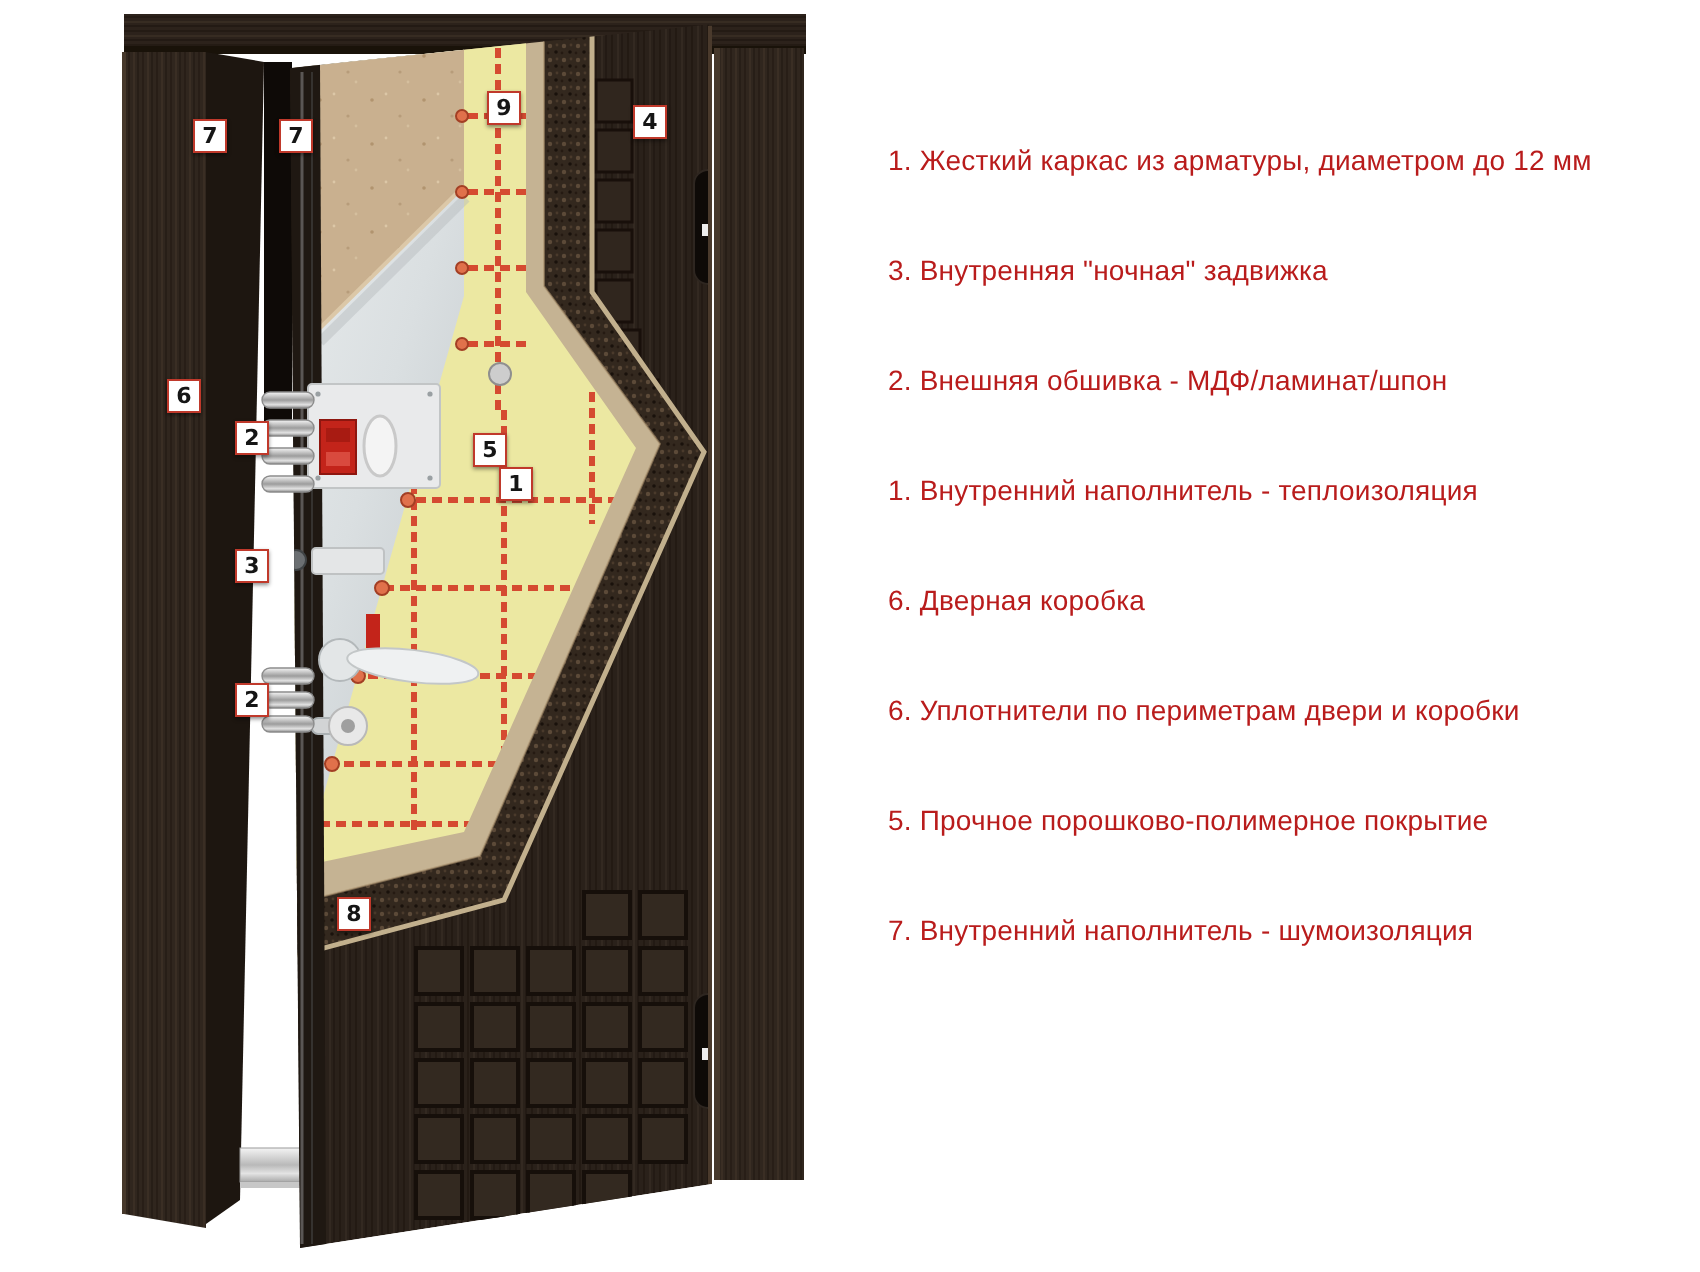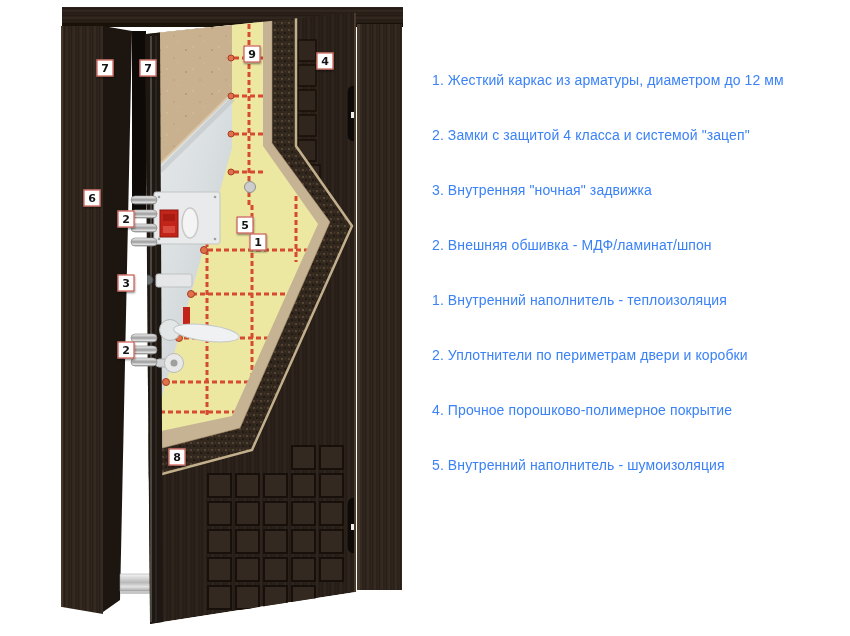--- a/index.html
+++ b/index.html
@@ -10,22 +10,22 @@
   .callout-layer{position:absolute;left:0;top:0;width:850px;height:636px;pointer-events:none;}
   .callout{
      position:absolute;transform:translate(-50%,-50%);
      width:15px;height:15px;background:#ffffff;
      border:1px solid #c0392b;color:#151515;
      font:bold 11px/15px "DejaVu Sans",sans-serif;text-align:center;
      box-shadow:0 1px 2px rgba(0,0,0,.45);
   }
   .legend{position:absolute;left:432px;top:70px;width:412px;}
   .legend-item{
-     font:14px/20px "Liberation Sans",sans-serif;color:#3b82f6;
-     margin-bottom:35px;white-space:nowrap;letter-spacing:.1px;
+     font:14px/20px "Liberation Sans",sans-serif;color:#b91c1c;
+     margin-bottom:35px;white-space:nowrap;letter-spacing:.1px;margin-left:12px;
   }
 </style>
 </head>
 <body>
 
 <div class="stage">
 
   <svg width="850" height="636" viewBox="0 0 850 636">
     <defs>
       <pattern id="pGrainV" width="7" height="42" patternUnits="userSpaceOnUse">
@@ -244,21 +244,21 @@
       <div class="callout" style="left: 126px; top: 219px; border-color: rgb(192, 57, 43);">2</div>
       <div class="callout" style="left: 245px; top: 225px; border-color: rgb(192, 57, 43);">5</div>
       <div class="callout" style="left: 258px; top: 242px; border-color: rgb(192, 57, 43);">1</div>
       <div class="callout" style="left: 126px; top: 283px; border-color: rgb(192, 57, 43);">3</div>
       <div class="callout" style="left: 126px; top: 350px; border-color: rgb(192, 57, 43);">2</div>
       <div class="callout" style="left: 177px; top: 457px; border-color: rgb(192, 57, 43);">8</div>
     </div>
 
   <div class="legend" id="legend">
       <div class="legend-item">1. Жесткий каркас из арматуры, диаметром до 12 мм</div>
-      <div class="legend-item">2. Замки с защитой 4 класса и системой "зацеп"</div>
       <div class="legend-item">3. Внутренняя "ночная" задвижка</div>
       <div class="legend-item">2. Внешняя обшивка - МДФ/ламинат/шпон</div>
       <div class="legend-item">1. Внутренний наполнитель - теплоизоляция</div>
-      <div class="legend-item">2. Уплотнители по периметрам двери и коробки</div>
-      <div class="legend-item">4. Прочное порошково-полимерное покрытие</div>
-      <div class="legend-item">5. Внутренний наполнитель - шумоизоляция</div>
+      <div class="legend-item">6. Дверная коробка</div>
+      <div class="legend-item">6. Уплотнители по периметрам двери и коробки</div>
+      <div class="legend-item">5. Прочное порошково-полимерное покрытие</div>
+      <div class="legend-item">7. Внутренний наполнитель - шумоизоляция</div>
     </div>
 </div>
 
 </body></html>

